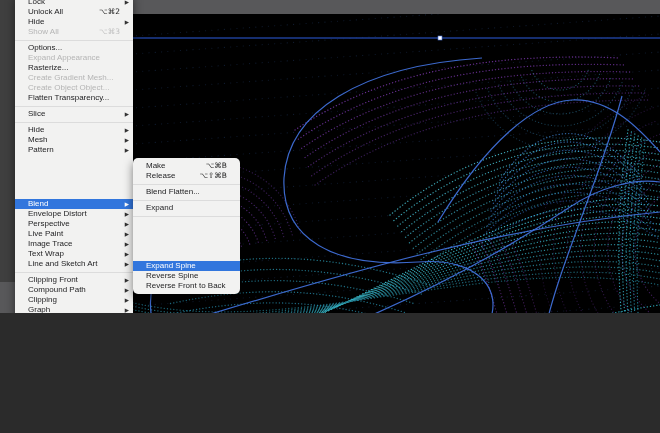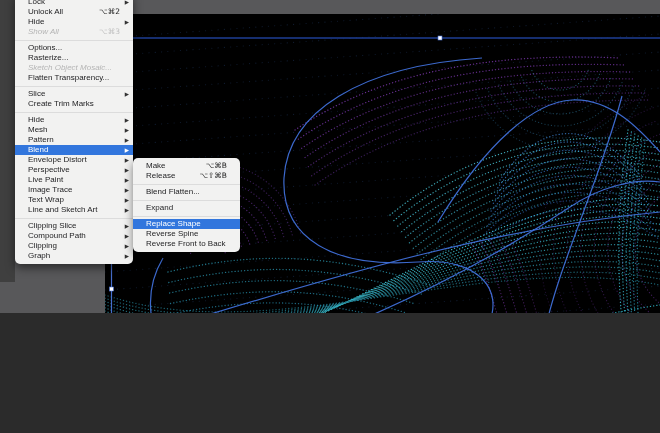--- a/index.html
+++ b/index.html
@@ -12,23 +12,23 @@
   
   .menu{position:absolute;background:#f2f2f1;box-shadow:0 4px 10px rgba(0,0,0,.5);
         padding:3px 0;font-size:8px;color:#1d1d1f;z-index:30;}
   #object-menu{left:15px;top:-6px;width:118px;border-radius:0 0 5px 5px;}
   #blend-submenu{left:133px;top:158px;width:107px;border-radius:5px;}
   .mi{height:10px;line-height:10px;display:flex;align-items:center;
       padding:0 4px 0 13px;white-space:nowrap;cursor:default;}
   .mi .lbl{flex:1 1 auto;overflow:hidden;}
   .mi .sc{margin-left:8px;font-family:"DejaVu Sans",sans-serif;font-size:7.5px;color:#222;}
   .mi .arr{width:7px;margin-left:2px;text-align:right;font-size:5.5px;line-height:10px;color:#333;}
-  .mi.disabled .lbl{color:#b5b5b5;font-style:italic;}
+  .mi.disabled .lbl{color:#b5b5b5;}
   .mi.disabled .sc{color:#c0c0c0;}
-  .mi.hl{background:#3276dd;color:#fff;}
+  .mi.hl{background:#3276dd;color:#fff;margin-top:44px;}
   .mi.hl .sc,.mi.hl .arr{color:#fff;}
   .msep{height:1px;background:#dcdcdc;margin:2.5px 0;}
   
   #dock-panel{position:absolute;left:0;top:315px;width:38px;height:118px;background:#4e4e4e;
               border-right:1px solid #2e2e2e;z-index:20;}
   #dock-panel .hdr{height:11px;background:#232323;display:flex;justify-content:flex-end;
                    align-items:center;padding-right:3px;}
   #dock-panel .hdr .collapse{color:#b9b9b9;font-size:7px;line-height:11px;}
   #dock-panel .sub{height:9px;background:#2f2f2f;display:flex;justify-content:flex-end;
                    align-items:center;padding-right:3px;border-bottom:1px solid #242424;}
@@ -236,40 +236,44 @@
       <div class="mi disabled">
         <span class="lbl">Show All</span>
         <span class="sc">⌥⌘3</span>
         <span class="arr"></span>
       </div>
       <div class="msep"></div>
       <div class="mi">
         <span class="lbl">Options...</span>
         <span class="arr"></span>
       </div>
+      <div class="mi disabled">
+        <span class="lbl">Expand Appearance</span>
+        <span class="arr"></span>
+      </div>
       <div class="mi">
         <span class="lbl">Rasterize...</span>
         <span class="arr"></span>
       </div>
       <div class="mi disabled">
-        <span class="lbl">Sketch Object Mosaic...</span>
+        <span class="lbl">Create Gradient Mesh...</span>
+        <span class="arr"></span>
+      </div>
+      <div class="mi disabled">
+        <span class="lbl">Create Object Object...</span>
         <span class="arr"></span>
       </div>
       <div class="mi">
         <span class="lbl">Flatten Transparency...</span>
         <span class="arr"></span>
       </div>
       <div class="msep"></div>
       <div class="mi">
         <span class="lbl">Slice</span>
         <span class="arr">▶</span>
-      </div>
-      <div class="mi">
-        <span class="lbl">Create Trim Marks</span>
-        <span class="arr"></span>
       </div>
       <div class="msep"></div>
       <div class="mi">
         <span class="lbl">Hide</span>
         <span class="arr">▶</span>
       </div>
       <div class="mi">
         <span class="lbl">Mesh</span>
         <span class="arr">▶</span>
       </div>
@@ -300,21 +304,21 @@
       <div class="mi">
         <span class="lbl">Text Wrap</span>
         <span class="arr">▶</span>
       </div>
       <div class="mi">
         <span class="lbl">Line and Sketch Art</span>
         <span class="arr">▶</span>
       </div>
       <div class="msep"></div>
       <div class="mi">
-        <span class="lbl">Clipping Slice</span>
+        <span class="lbl">Clipping Front</span>
         <span class="arr">▶</span>
       </div>
       <div class="mi">
         <span class="lbl">Compound Path</span>
         <span class="arr">▶</span>
       </div>
       <div class="mi">
         <span class="lbl">Clipping</span>
         <span class="arr">▶</span>
       </div>
@@ -339,21 +343,21 @@
         <span class="lbl">Blend Flatten...</span>
         <span class="arr"></span>
       </div>
       <div class="msep"></div>
       <div class="mi">
         <span class="lbl">Expand</span>
         <span class="arr"></span>
       </div>
       <div class="msep"></div>
       <div class="mi hl">
-        <span class="lbl">Replace Shape</span>
+        <span class="lbl">Expand Spine</span>
         <span class="arr"></span>
       </div>
       <div class="mi">
         <span class="lbl">Reverse Spine</span>
         <span class="arr"></span>
       </div>
       <div class="mi">
         <span class="lbl">Reverse Front to Back</span>
         <span class="arr"></span>
       </div>

